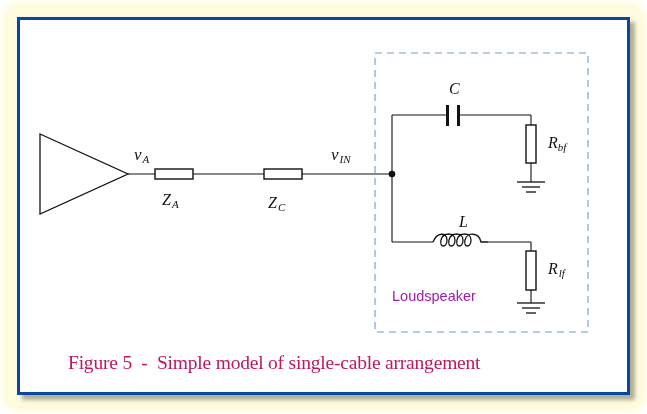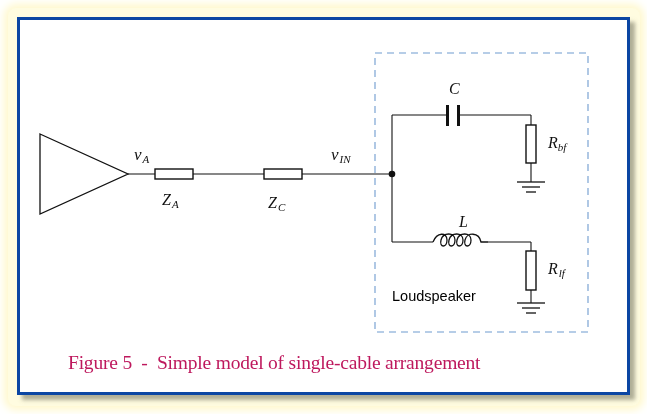--- a/index.html
+++ b/index.html
@@ -16,21 +16,21 @@
   }
   svg.schem { position: absolute; left: 0; top: 0; }
   .ital { font-family: "Liberation Serif", "DejaVu Serif", serif; font-style: italic; fill: #111; }
   .caption {
     position: absolute; left: 68px; top: 352px; white-space: pre;
     font-family: Liberation Serif, serif; font-size: 19.5px; color: #be185d;
     letter-spacing: -0.2px;
   }
   .spk {
     position: absolute; left: 392px; top: 288px;
-    font-family: "Liberation Sans", "DejaVu Sans", sans-serif; font-size: 14.5px; color: #000000;
+    font-family: "Liberation Sans", "DejaVu Sans", sans-serif; font-size: 14.5px; color: #a21caf;
   }
 </style>
 </head>
 <body>
 
 <div class="glow"></div>
 <div class="frame"></div>
 
 <svg class="schem" width="647" height="414" viewBox="0 0 647 414">
 

